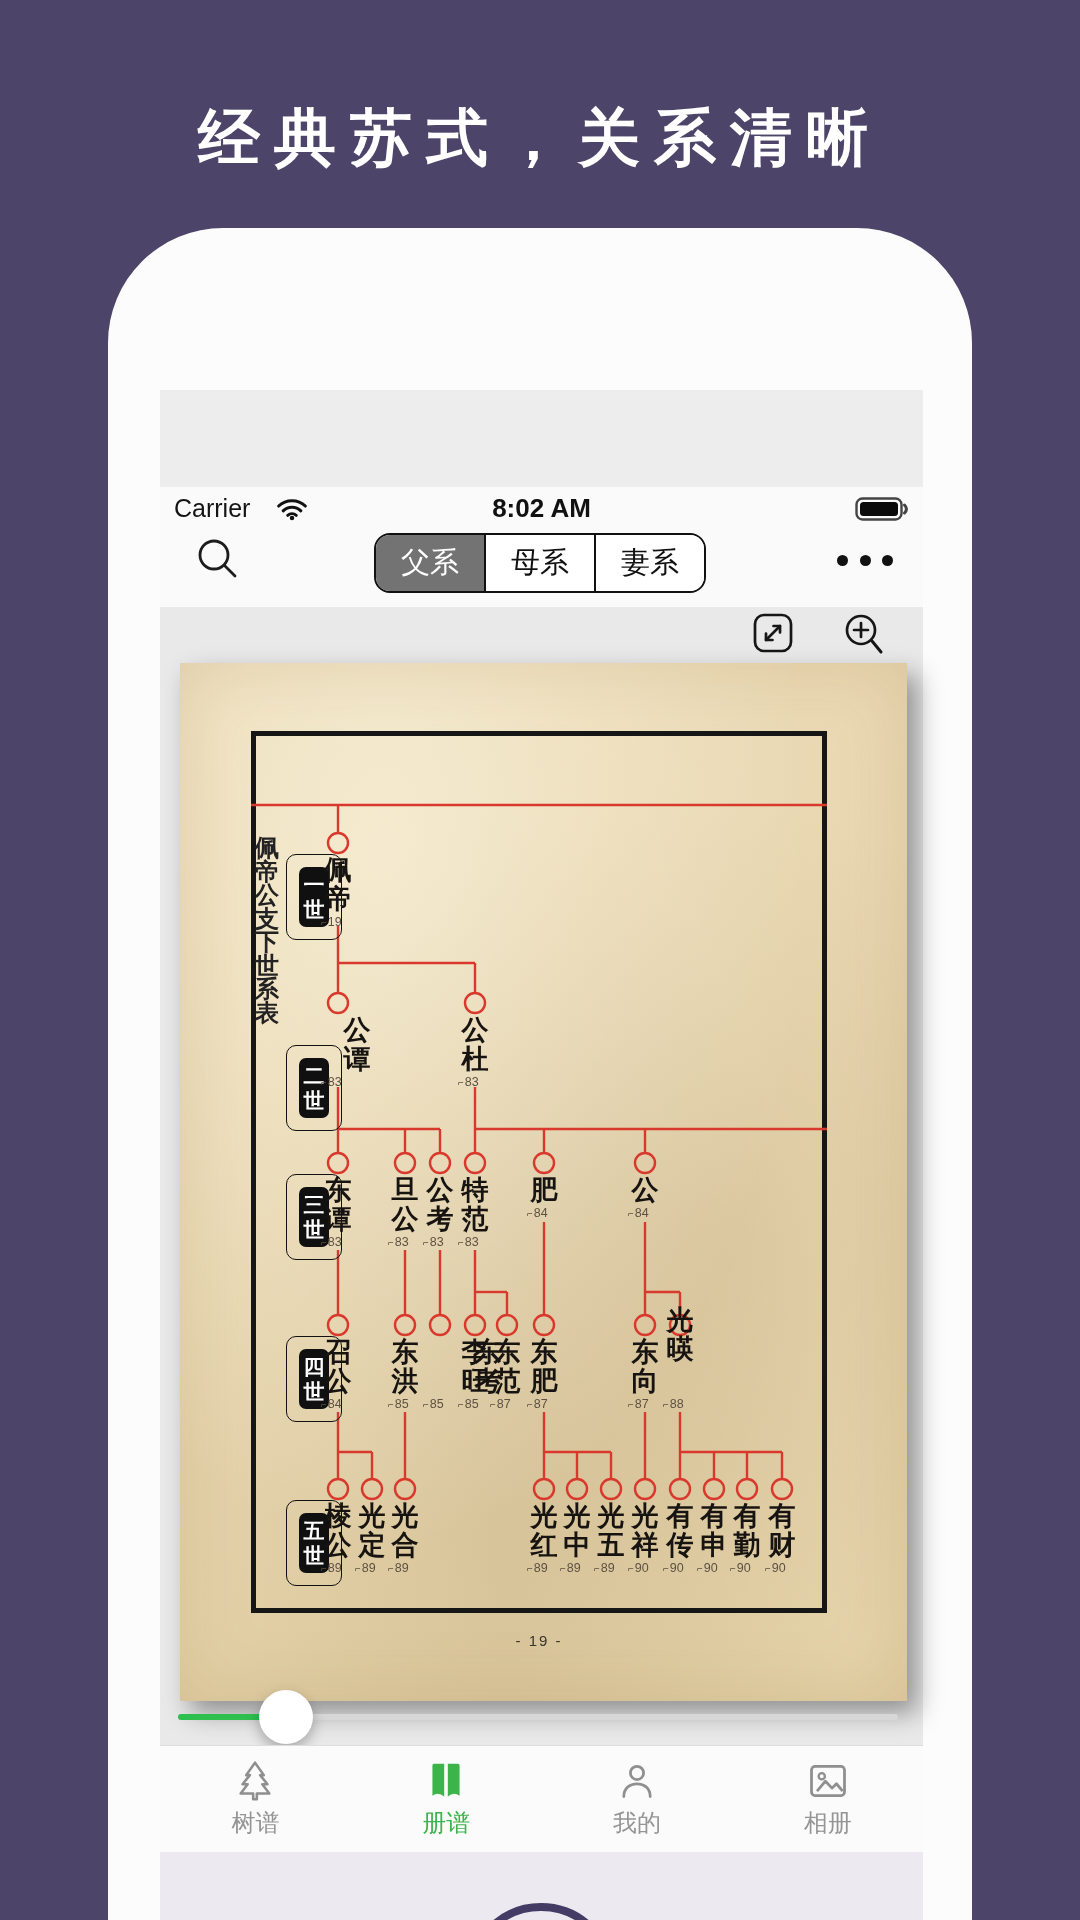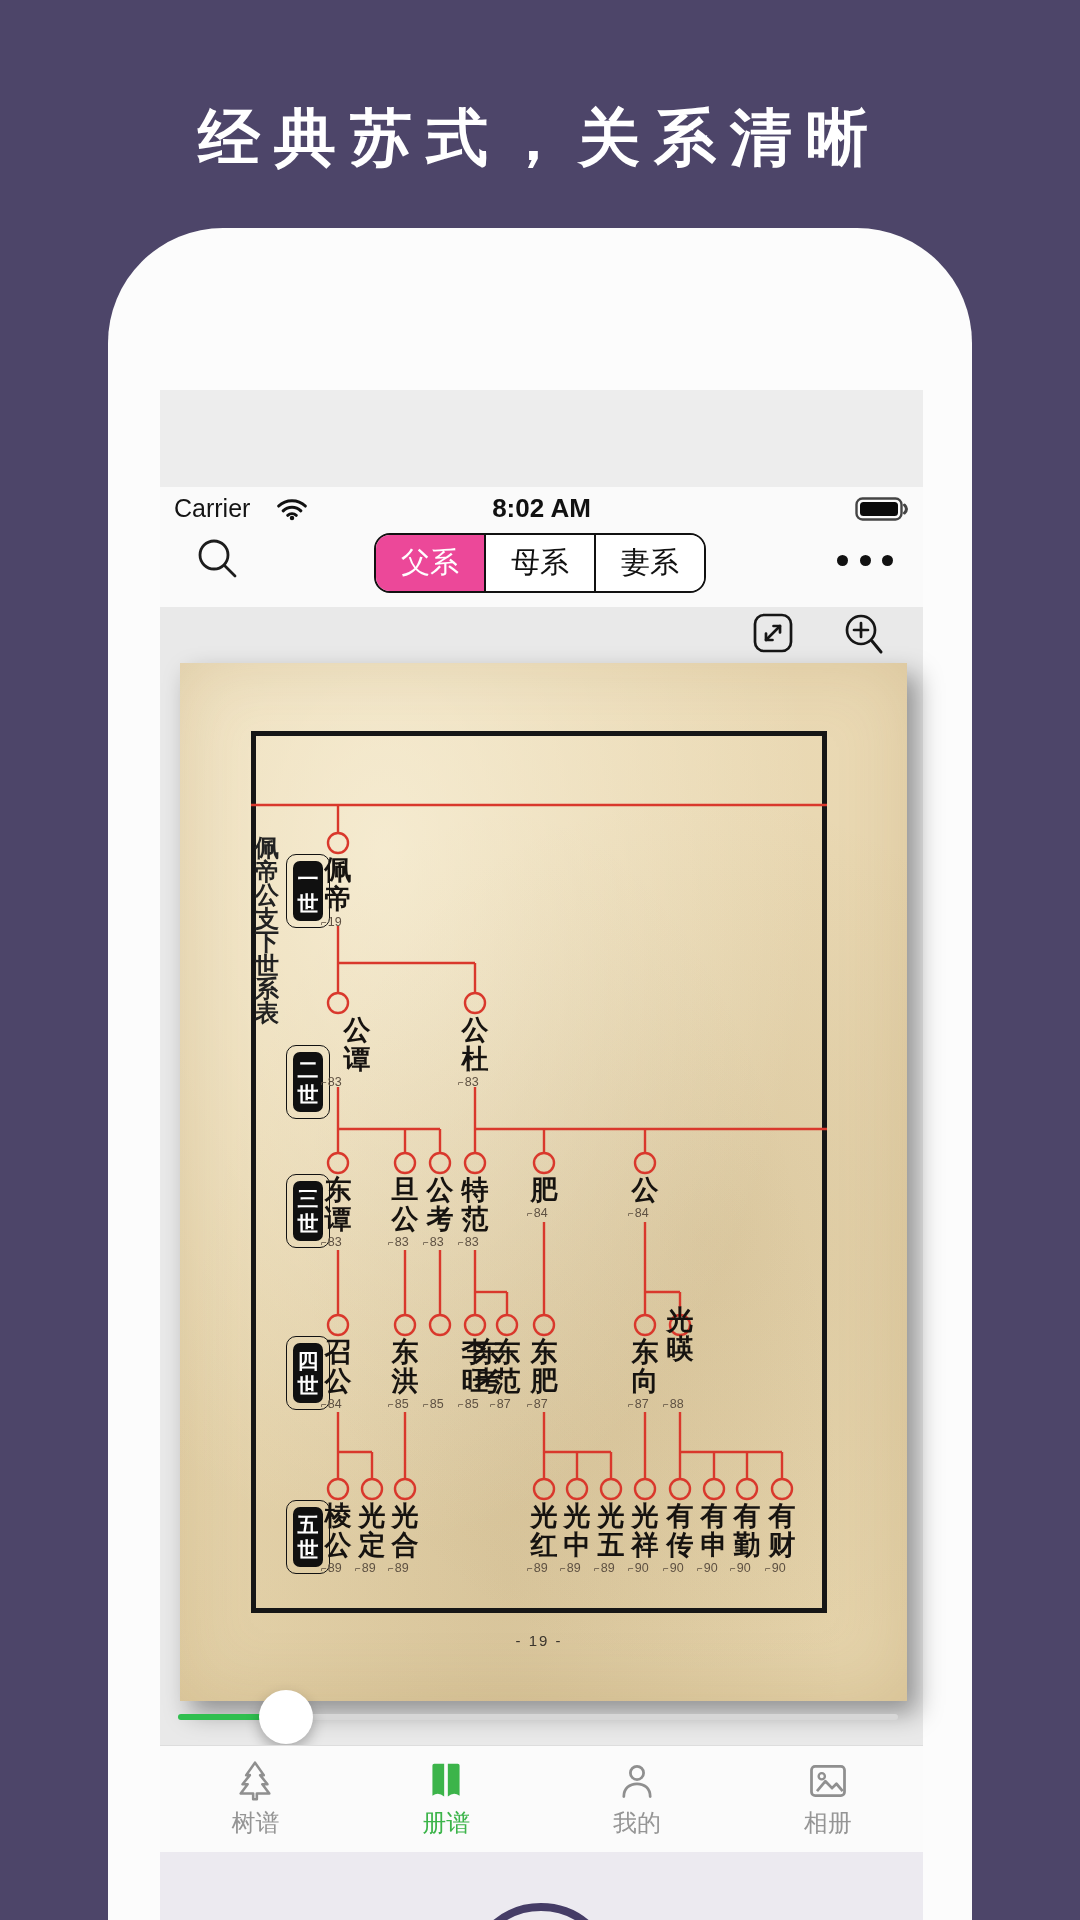--- a/index.html
+++ b/index.html
@@ -22,21 +22,21 @@
   .wifi{position:absolute;left:116px;top:4px;}
   .time{position:absolute;left:0;top:2px;width:763px;text-align:center;font-size:26px;font-weight:700;color:#111;}
   .battery{position:absolute;right:14px;top:6px;}
   .navrow{position:absolute;left:0;top:40px;width:763px;height:76px;}
   .search-btn{position:absolute;left:34px;top:8px;width:48px;height:48px;background:none;border:none;padding:0;cursor:pointer;}
   .segctrl{position:absolute;left:214px;top:6px;width:332px;height:60px;border:2.5px solid #111;
            border-radius:16px;overflow:hidden;display:flex;background:#fff;box-sizing:border-box;}
   .seg{flex:1;border:none;background:#fff;color:#111;font-size:29px;font-family:inherit;
        border-right:2px solid #111;padding:0;cursor:pointer;}
   .seg:last-child{border-right:none;}
-  .seg.active{background:#ec4899;color:#fff;}
+  .seg.active{background:#737373;color:#fff;}
   .more-btn{position:absolute;right:28px;top:18px;width:60px;height:30px;border:none;background:none;
             display:flex;align-items:center;justify-content:space-between;padding:0 2px;cursor:pointer;}
   .more-btn i{width:11px;height:11px;border-radius:50%;background:#111;}
   
   .content{position:absolute;left:160px;top:607px;width:763px;height:1138px;background:#e9e9e9;}
   .tool-btn{position:absolute;border:none;background:none;padding:0;cursor:pointer;}
   
   .paper{position:absolute;left:180px;top:663px;width:727px;height:1038px;
      background:
        radial-gradient(ellipse at 28% 18%, rgba(255,250,232,.55), transparent 58%),
@@ -45,21 +45,21 @@
        linear-gradient(#ead9b4,#e4d2a9);
      box-shadow:10px 12px 24px rgba(0,0,0,.38), inset 0 0 70px rgba(150,112,52,.18);}
   .chart-border{position:absolute;left:251px;top:731px;width:576px;height:882px;
                 border:5px solid #161616;box-sizing:border-box;}
   .side-title{position:absolute;left:255px;top:836px;width:24px;font-size:24px;line-height:23.5px;
               color:#222;word-break:break-all;text-align:center;font-weight:600;}
   .pagenum{position:absolute;left:251px;top:1632px;width:576px;text-align:center;
            font-size:15px;color:#3a342c;letter-spacing:2px;}
   
   #tree-svg{position:absolute;left:0;top:0;width:1080px;height:1920px;pointer-events:none;}
-  .gen-badge{position:absolute;width:30px;border:1.5px solid #111;border-radius:10px;padding:6px;background:transparent;}
+  .gen-badge{position:absolute;width:30px;border:1.5px solid #111;border-radius:10px;padding:12px;background:transparent;}
   .gen-badge .inner{display:block;background:#101010;color:#fff;border-radius:7px;width:30px;
        font-size:21px;line-height:25px;word-break:break-all;text-align:center;padding:5px 0;font-weight:600;}
   .node-name{position:absolute;width:30px;margin-left:-15px;text-align:center;font-size:27px;
              line-height:29px;color:#161310;word-break:break-all;font-weight:600;cursor:pointer;}
   .node-ref{position:absolute;width:40px;margin-left:-17px;font-size:12.5px;color:#5e5142;text-align:left;}
   .node-ref::before{content:"⌐";font-size:10px;margin-right:1px;}
   
   .slider-track{position:absolute;left:178px;top:1714px;width:720px;height:6px;border-radius:3px;background:#d7d7d7;}
   .slider-fill{position:absolute;left:0;top:0;height:6px;border-radius:3px;}
   .slider-thumb{position:absolute;left:259px;top:1690px;width:54px;height:54px;border-radius:50%;

